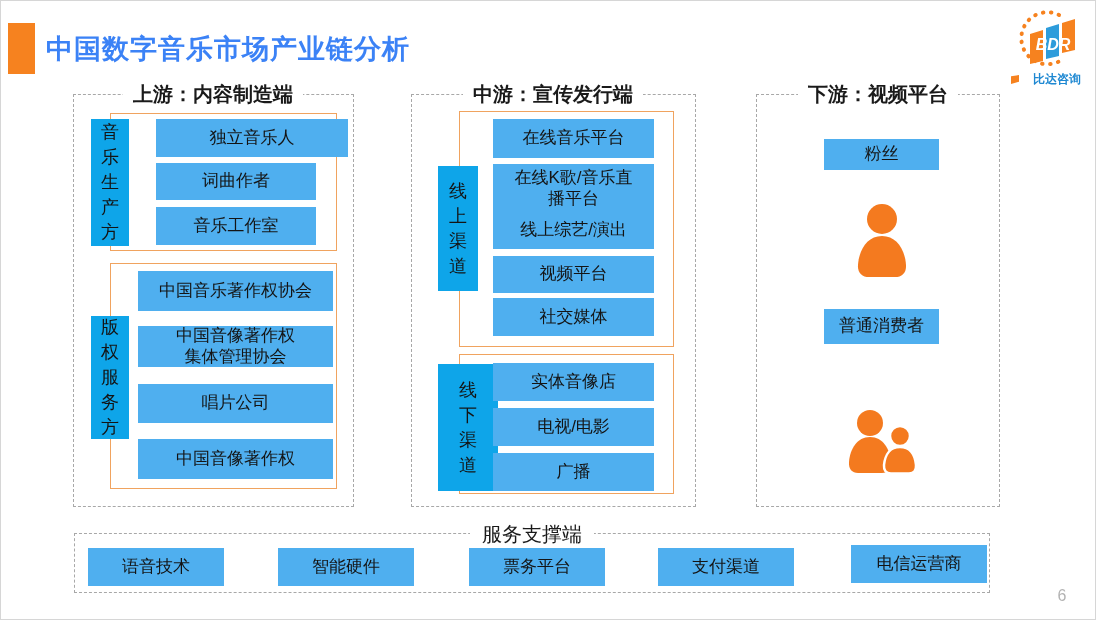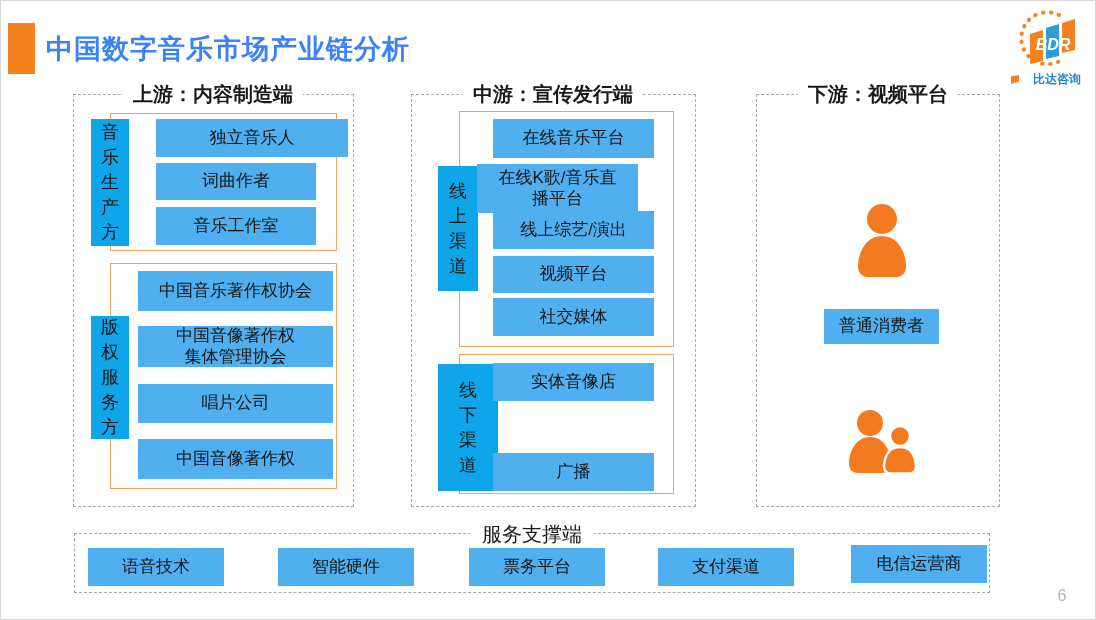--- a/index.html
+++ b/index.html
@@ -81,36 +81,38 @@
   <div class="abs bbox" style="left:137px;top:438px;width:195px;height:40px">中国音像著作权</div>
 
   <div class="abs dashed" style="left:410px;top:93px;width:285px;height:413px"></div>
   <div class="abs col-header" style="left:552px">中游：宣传发行端</div>
 
   <div class="abs ogroup" style="left:458px;top:110px;width:215px;height:236px"></div>
   <div class="abs vlabel" style="left:437px;top:165px;width:40px;height:125px">
     <span>线上渠道</span>
   </div>
   <div class="abs bbox" style="left:492px;top:118px;width:161px;height:39px">在线音乐平台</div>
-  <div class="abs bbox" style="left:476px;top:163px;width:161px;height:49px">在线K歌/音乐直
+  <div class="abs bbox" style="left:492px;top:163px;width:161px;height:49px">在线K歌/音乐直
 播平台</div>
   <div class="abs bbox" style="left:492px;top:210px;width:161px;height:38px">线上综艺/演出</div>
   <div class="abs bbox" style="left:492px;top:255px;width:161px;height:37px">视频平台</div>
   <div class="abs bbox" style="left:492px;top:297px;width:161px;height:38px">社交媒体</div>
 
   <div class="abs ogroup" style="left:458px;top:353px;width:215px;height:140px"></div>
   <div class="abs vlabel" style="left:437px;top:363px;width:60px;height:127px">
     <span>线下渠道</span>
   </div>
   <div class="abs bbox" style="left:492px;top:362px;width:161px;height:38px">实体音像店</div>
+  <div class="abs bbox" style="left:492px;top:407px;width:161px;height:38px">电视/电影</div>
   <div class="abs bbox" style="left:492px;top:452px;width:161px;height:38px">广播</div>
 
   <div class="abs dashed" style="left:755px;top:93px;width:244px;height:413px"></div>
   <div class="abs col-header" style="left:877px">下游：视频平台</div>
 
+  <div class="abs bbox" style="left:823px;top:138px;width:115px;height:31px">粉丝</div>
 
   <svg class="abs" style="left:851px;top:202px" width="60" height="78" viewBox="0 0 60 78">
     <circle cx="30" cy="16" r="15" fill="#F47A1F"></circle>
     <path d="M30,33 C15,33 7,47 6,62 C5.5,70 10,74 17,74 L43,74 C50,74 54.5,70 54,62 C53,47 45,33 30,33 Z" fill="#F47A1F"></path>
   </svg>
 
   <div class="abs bbox" style="left:823px;top:308px;width:115px;height:35px">普通消费者</div>
 
   <svg class="abs" style="left:843px;top:408px" width="76" height="70" viewBox="0 0 76 70">
     <circle cx="26" cy="14" r="13" fill="#F47A1F"></circle>

